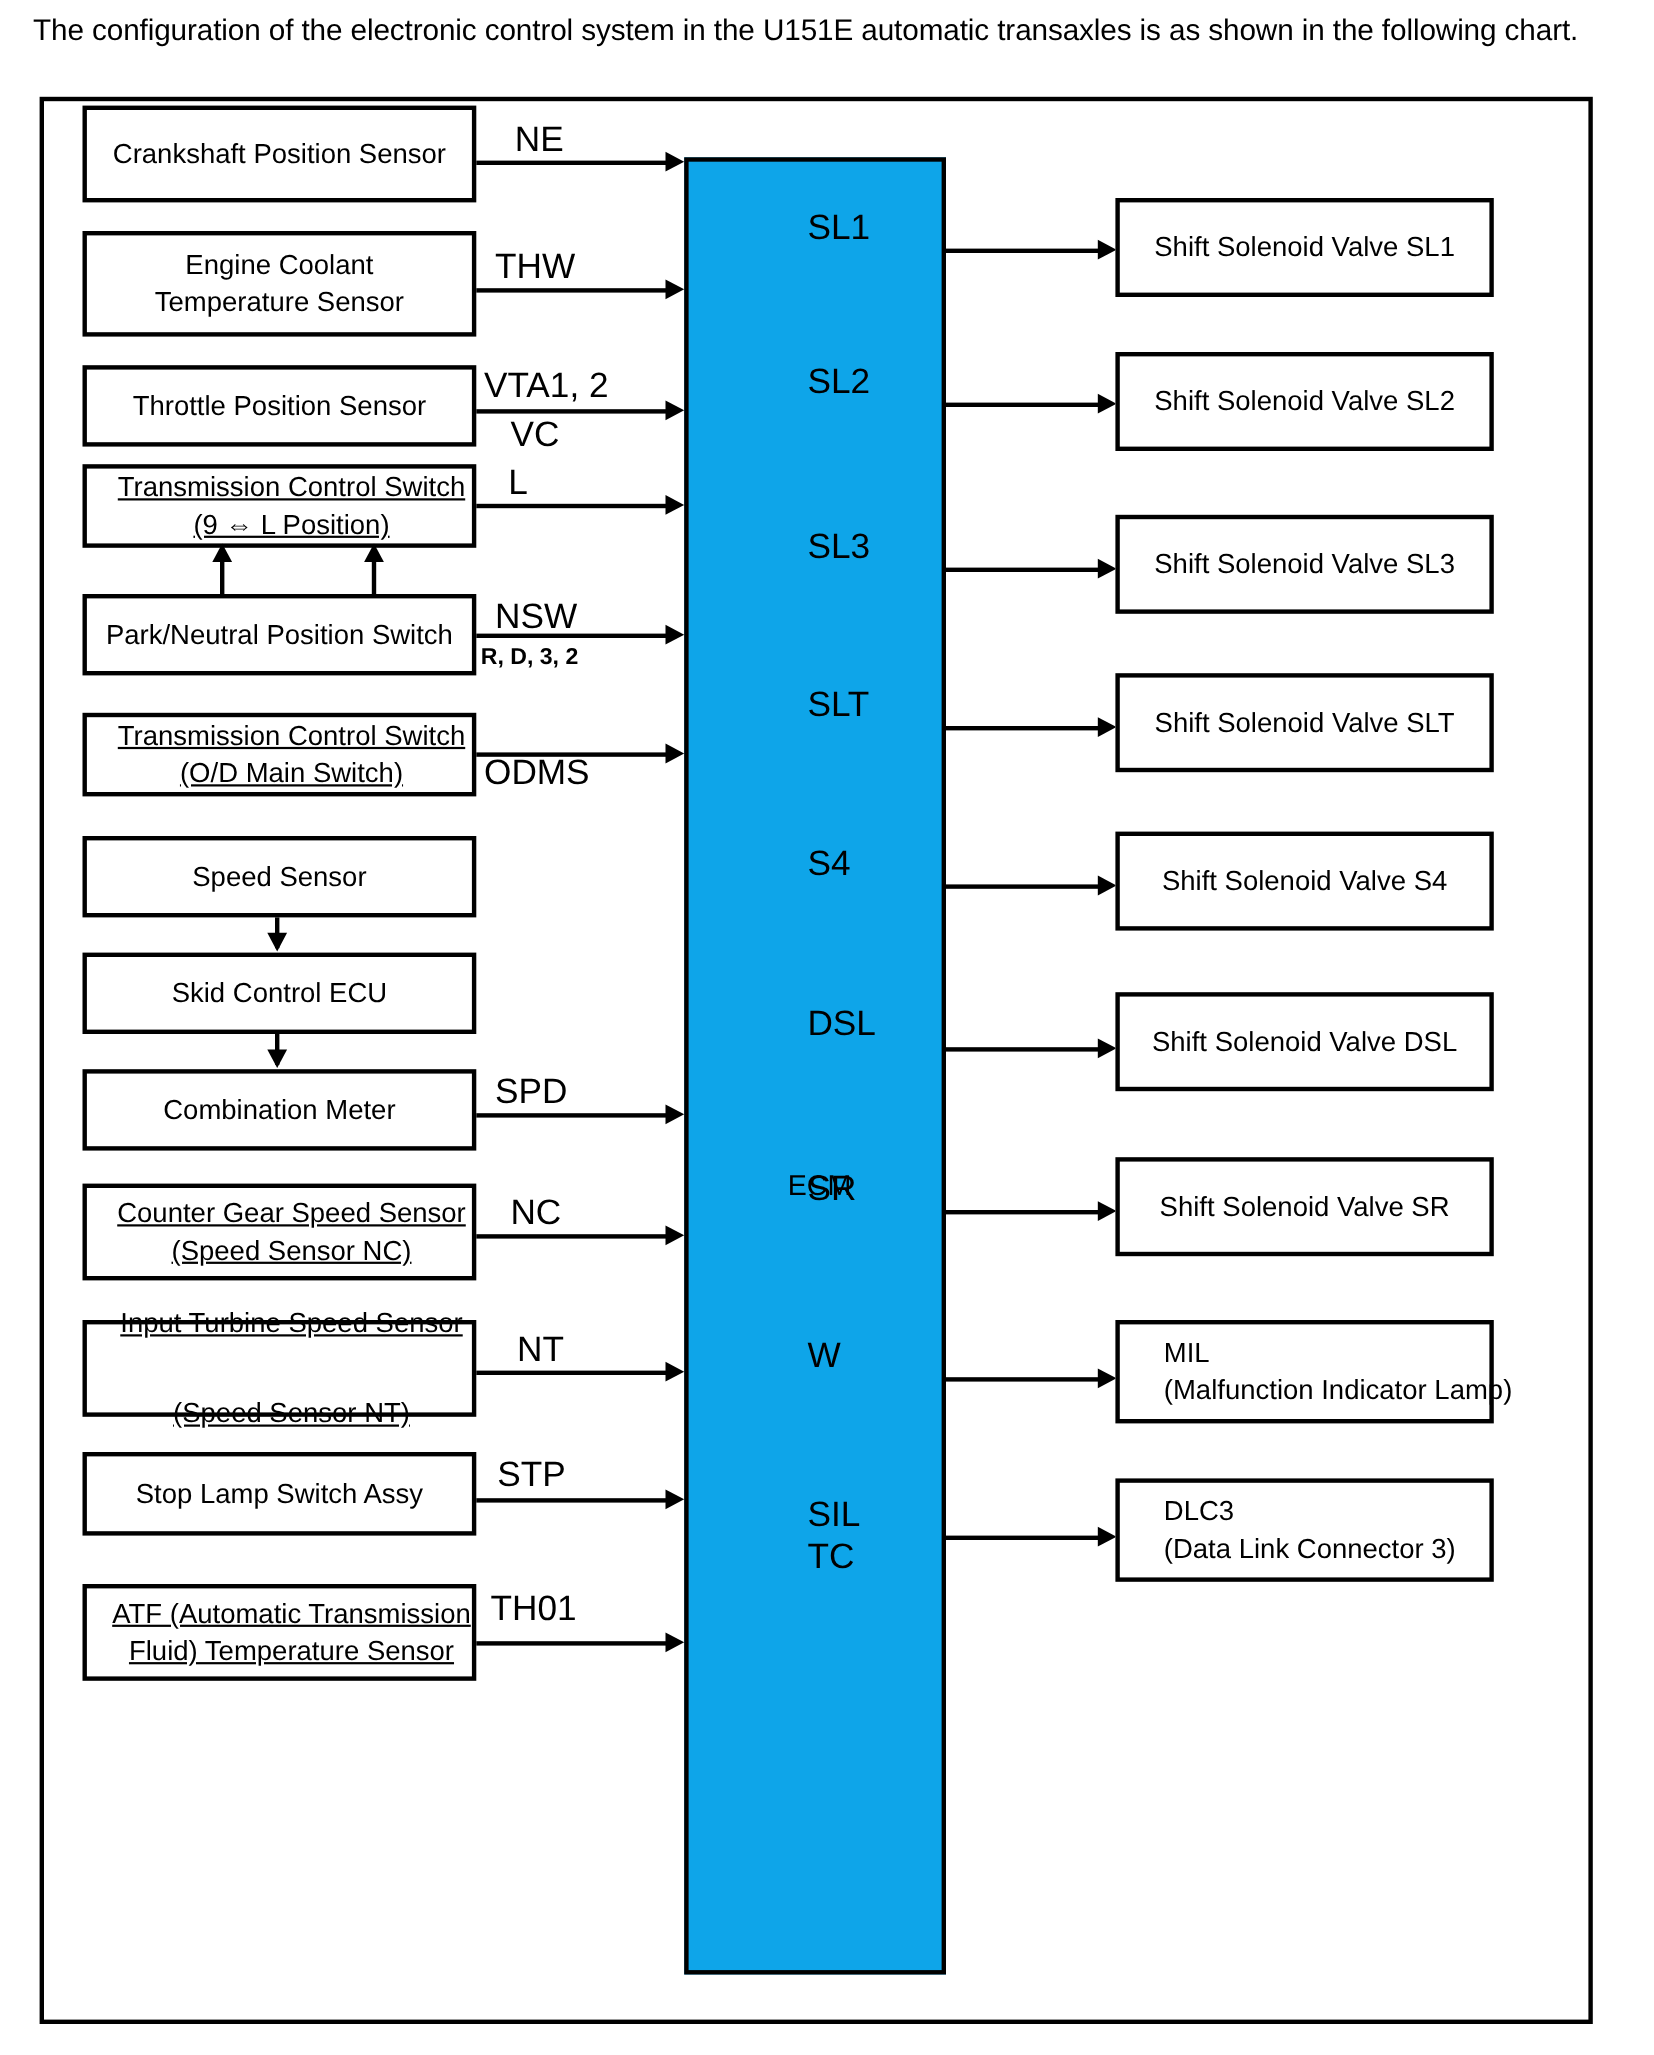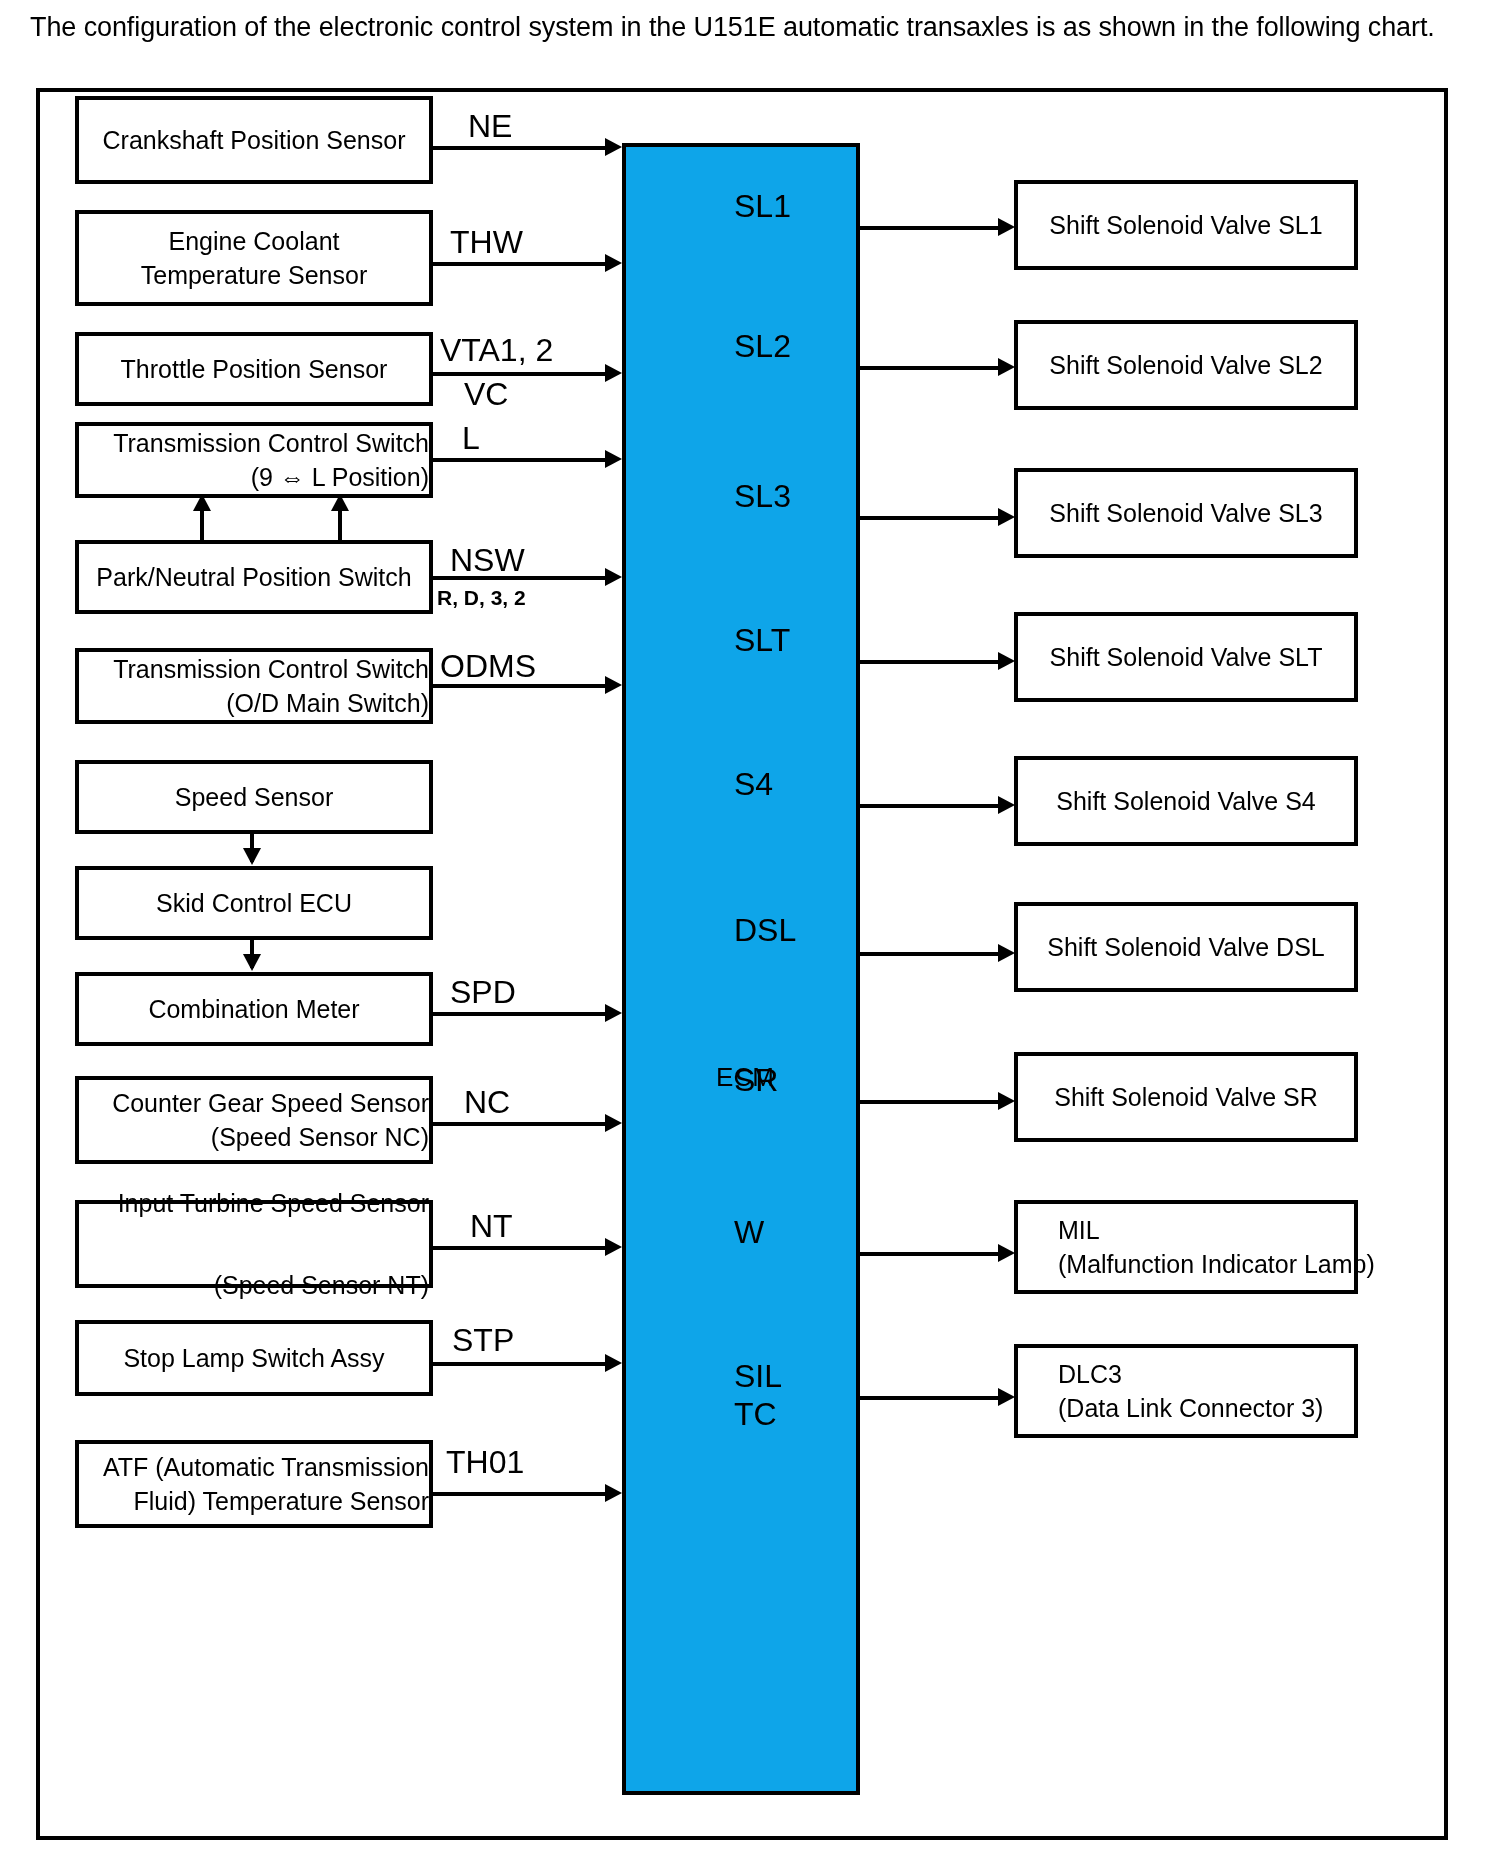--- a/index.html
+++ b/index.html
@@ -42,21 +42,21 @@
     border: 4px solid #000;
     box-sizing: border-box;
     background: #fff;
     display: flex;
     flex-direction: column;
     justify-content: center;
     font-size: 25px;
     line-height: 34px;
   }
   .box.center { align-items: center; text-align: center; }
-  .box.left   { align-items: flex-end; text-align: left; padding-left: 22px; }
+  .box.left   { align-items: center; text-align: left; padding-left: 22px; text-decoration: underline; }
   .box.leftin { align-items: flex-start; text-align: left; padding-left: 40px; }
   .box .ln { display: block; white-space: nowrap; }
 
   
   #ecm {
     position: absolute;
     left: 622px;
     top: 143px;
     width: 238px;
     height: 1652px;
@@ -171,21 +171,21 @@
   <div class="arrow-r" style="left:605px; top:568px;"></div>
   <span class="sig" style="left:450px; top:546px;">NSW</span>
   <span class="sig small" style="left:437px; top:584px;font-weight:bold;">R, D, 3, 2</span>
 
   <div class="box left" style="left:75px; top:648px; width:358px; height:76px;">
     <span class="ln">Transmission Control Switch</span>
     <span class="ln">(O/D Main Switch)</span>
   </div>
   <div class="hline" style="left:433px; top:684px; width:180px;"></div>
   <div class="arrow-r" style="left:605px; top:676px;"></div>
-  <span class="sig" style="left:440px; top:652px;">ODMS</span>
+  <span class="sig" style="left:440px; top:688px;">ODMS</span>
 
   <div class="box center" style="left:75px; top:760px; width:358px; height:74px;">
     <span class="ln">Speed Sensor</span>
   </div>
   <div class="vline" style="left:250px; top:834px; height:28px;"></div>
   <div class="arrow-d" style="left:243px; top:848px;"></div>
 
   <div class="box center" style="left:75px; top:866px; width:358px; height:74px;">
     <span class="ln">Skid Control ECU</span>
   </div>

